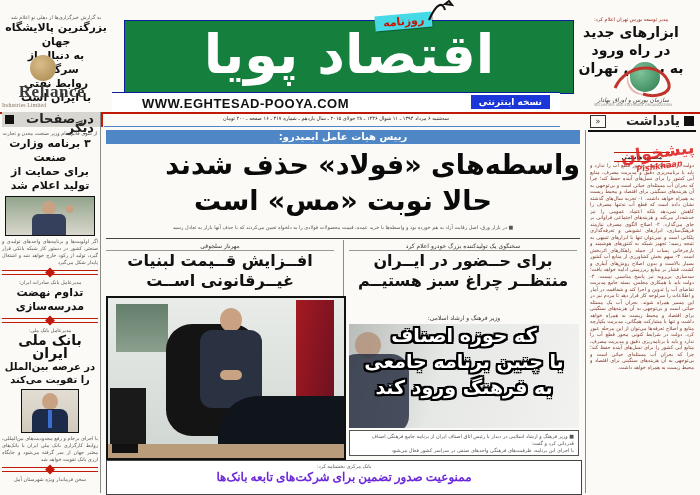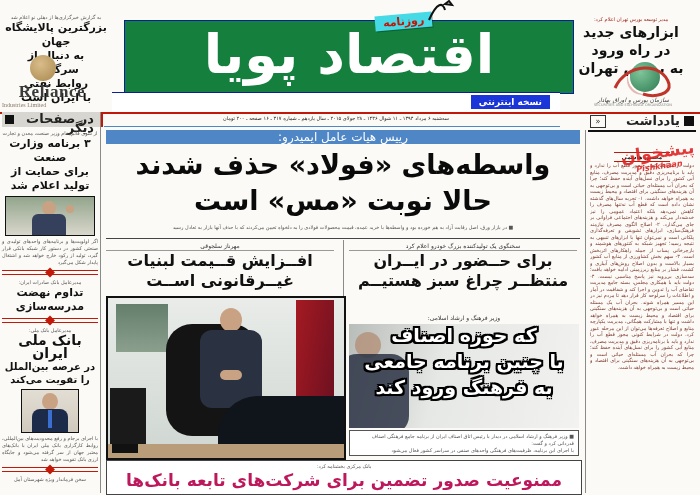--- a/index.html
+++ b/index.html
@@ -15,21 +15,21 @@
   .hl-md{font-size:14px;line-height:18px;font-weight:bold;color:#111;}
   .hl-xl{font-size:27px;line-height:33px;font-weight:bold;color:#0a0a0a;}
   .rule-red{border-top:2px solid #c21807;}
   .rule-thin{border-top:1px solid #444;}
   .masthead{background:#15803d;border:1px solid #0c1f9a;margin-left:12px;}
   .logo-fa{color:#fff;font-weight:bold;font-size:54px;letter-spacing:2px;}
   .sticker{background:#46d9e6;color:#c21807;font-weight:bold;font-size:11px;padding:1px 8px;transform:rotate(-5deg);box-shadow:1px 1px 0 #0004;}
   .urlstrip{background:#fff;border-top:1px solid #0c1f9a;}
   .url{font-family:"Liberation Sans",sans-serif;font-weight:bold;font-size:13px;color:#111;letter-spacing:.5px;direction:ltr;}
   .netlabel{background:#1b36d8;color:#fff;font-size:9px;font-weight:bold;padding:2px 8px;}
-  .bluebar{background:#4f86c6;color:#fff;font-size:12px;font-weight:normal;text-align:center;line-height:14px;}
+  .bluebar{background:#4f86c6;color:#fff;font-size:10px;font-weight:bold;text-align:center;line-height:14px;}
   .outline{color:#fff;font-weight:bold;text-shadow:-2px -2px 0 #000,2px -2px 0 #000,-2px 2px 0 #000,2px 2px 0 #000,0 -2px 0 #000,0 2px 0 #000,-2px 0 0 #000,2px 0 0 #000;}
   .divider{border-top:1px solid #c21807;border-bottom:1px solid #c21807;height:3px;position:relative;}
   .divider::after{content:"";position:absolute;left:50%;top:-2px;width:7px;height:7px;background:#c21807;transform:translateX(-50%) rotate(45deg);}
   .vline{border-right:1px solid #8a8a86;}
   .watermark{color:#e02424;transform:rotate(-8deg);opacity:.9;text-align:center;}
   .notebody{font-size:5px;line-height:6.5px;color:#7c362c;text-align:justify;overflow:hidden;}
   .kickerbar{font-size:6px;color:#333;text-align:center;border-bottom:1px solid #999;padding-bottom:1px;}
   .photoframe{border:2px solid #111;background:#dfe4df;overflow:hidden;}
   .serif{font-family:"Liberation Serif",serif;}
 </style>
@@ -52,20 +52,21 @@
   </div>
 
   <div class="abs masthead" style="left:112px;top:20px;width:448px;height:72px;">
     <div class="abs logo-fa c" style="left:0;top:2px;width:100%;">اقتصاد پویا</div>
   </div>
   <div class="abs sticker" style="left:375px;top:14px;">روزنامه</div>
   <svg class="abs" style="left:425px;top:0;" width="36" height="22">
       <path d="M4 20 C 12 2, 18 2, 20 10 M20 4 l4 -3 l3 4 z" stroke="#111" stroke-width="2" fill="none"></path>
     </svg>
   <div class="abs urlstrip" style="left:112px;top:92px;width:448px;height:20px;">
+    <div class="abs url" style="left:30px;top:3px;">WWW.EGHTESAD-POOYA.COM</div>
     <div class="abs netlabel" style="right:10px;top:2px;">نسخه اینترنتی</div>
   </div>
 
   <div class="abs rtl" style="right:4px;top:16px;width:130px;">
     <div class="t5 c" style="color:#a02018;">مدیر توسعه بورس تهران اعلام کرد:</div>
     <div class="hl-md c">ابزارهای جدید</div>
     <div class="hl-md c">در راه ورود</div>
     <div class="hl-md c">به بورس تهران</div>
   </div>
   <div class="abs" style="right:40px;top:62px;width:30px;height:30px;border-radius:50%;background:radial-gradient(circle at 35% 35%,#7fc49a,#2c7a4e);box-shadow:0 0 0 2px #fff, -3px 3px 0 0 #c0352b55;"></div>
@@ -131,21 +132,21 @@
   </div>
   <div class="abs" style="right:30px;top:152px;width:56px;border-top:1px solid #c21807;border-bottom:1px solid #c21807;padding:1px 0;text-align:center;font-size:5.5px;color:#111;font-weight:bold;">محسن هاشمی</div>
   <div class="abs rtl notebody" style="right:6px;top:162px;width:104px;height:328px;">دولت در شرایط کنونی مجوز قطع آب را ندارد و باید با برنامه‌ریزی دقیق و مدیریت مصرف، منابع آبی کشور را برای نسل‌های آینده حفظ کند؛ چرا که بحران آب مسئله‌ای حیاتی است و بی‌توجهی به آن هزینه‌های سنگینی برای اقتصاد و محیط زیست به همراه خواهد داشت. ۱- تجربه سال‌های گذشته نشان داده است که قطع آب نه‌تنها مصرف را کاهش نمی‌دهد بلکه اعتماد عمومی را نیز خدشه‌دار می‌کند و هزینه‌های اجتماعی فراوانی بر جای می‌گذارد. ۲- اصلاح الگوی مصرف نیازمند فرهنگ‌سازی، ابزارهای تشویقی و تعرفه‌گذاری پلکانی است و نمی‌توان تنها با ابزارهای تنبیهی به نتیجه رسید؛ تجهیز شبکه به کنتورهای هوشمند و بازچرخانی پساب از جمله راهکارهای اثربخش است. ۳- سهم بخش کشاورزی از منابع آب کشور بسیار بالاست و بدون اصلاح روش‌های آبیاری و کشت، فشار بر منابع زیرزمینی ادامه خواهد یافت؛ سدسازی بی‌رویه نیز پاسخ مناسبی نیست. ۴- دولت باید با همکاری مجلس، بسته جامع مدیریت تقاضای آب را تدوین و اجرا کند و شفافیت در آمار و اطلاعات را سرلوحه کار قرار دهد تا مردم نیز در این مسیر همراه شوند. بحران آب یک مسئله حیاتی است و بی‌توجهی به آن هزینه‌های سنگینی برای اقتصاد و محیط زیست به همراه خواهد داشت و تنها با مشارکت همگانی، مدیریت یکپارچه منابع و اصلاح تعرفه‌ها می‌توان از این مرحله عبور کرد. دولت در شرایط کنونی مجوز قطع آب را ندارد و باید با برنامه‌ریزی دقیق و مدیریت مصرف، منابع آبی کشور را برای نسل‌های آینده حفظ کند؛ چرا که بحران آب مسئله‌ای حیاتی است و بی‌توجهی به آن هزینه‌های سنگینی برای اقتصاد و محیط زیست به همراه خواهد داشت.</div>
 
   <div class="abs watermark" style="right:-6px;top:142px;width:96px;">
     <div class="b" style="font-size:17px;">پیشخوان</div>
     <div class="b" style="font-size:8px;font-style:italic;direction:ltr;">Pishkhaan</div>
   </div>
 
   <div class="abs bluebar" style="left:106px;top:130px;width:474px;height:14px;">رییس هیات عامل ایمیدرو:</div>
-  <div class="abs rtl hl-xl c" style="left:106px;top:148px;width:474px;">واسطه‌های «فولاد» حذف شدند</div>
+  <div class="abs rtl hl-xl c" style="left:106px;top:148px;width:474px;text-align:right;">واسطه‌های «فولاد» حذف شدند</div>
   <div class="abs rtl hl-xl c" style="left:106px;top:184px;width:474px;">حالا نوبت «مس» است</div>
   <div class="abs rtl t5 c" style="left:116px;top:224px;width:454px;">■ در بازار ورق، اصل رقابت آزاد به هم خورده بود و واسطه‌ها با خرید عمده، قیمت محصولات فولادی را به دلخواه تعیین می‌کردند که با حذف آنها بازار به تعادل رسید</div>
 
   <div class="abs rule-thin" style="left:106px;top:238px;width:474px;"></div>
   <div class="abs vline" style="left:343px;top:240px;height:72px;"></div>
 
   <div class="abs rtl" style="left:349px;top:242px;width:228px;">
     <div class="kickerbar">سخنگوی یک تولیدکننده بزرگ خودرو اعلام کرد</div>
     <div class="hl-md c" style="font-size:16px;line-height:20px;">برای حــضور در ایــران</div>
     <div class="hl-md c" style="font-size:16px;line-height:20px;">منتظــر چراغ سبز هستیــم</div>
@@ -183,16 +184,16 @@
     <div>با چنین برنامه جامعی</div>
     <div>به فرهنگ ورود کند</div>
   </div>
   <div class="abs rtl" style="left:349px;top:430px;width:230px;height:26px;border:1px solid #555;background:#fff;padding:2px 4px;box-sizing:border-box;">
     <div class="t5">■ وزیر فرهنگ و ارشاد اسلامی در دیدار با رئیس اتاق اصناف ایران از برنامه جامع فرهنگی اصناف قدردانی کرد و گفت:</div>
     <div class="t5">با اجرای این برنامه، ظرفیت‌های فرهنگی واحدهای صنفی در سراسر کشور فعال می‌شود</div>
   </div>
 
   <div class="abs" style="left:106px;top:460px;width:474px;height:33px;border:1px solid #444;background:#fff;">
     <div class="t5 c" style="margin-top:2px;">بانک مرکزی بخشنامه کرد:</div>
-    <div class="rtl c b" style="font-size:17px;color:#be185d;">ممنوعیت صدور تضمین برای شرکت‌های تابعه بانک‌ها</div>
+    <div class="rtl c b" style="font-size:12px;color:#6d28d9;font-family:Liberation Serif, serif;">ممنوعیت صدور تضمین برای شرکت‌های تابعه بانک‌ها</div>
   </div>
 
 </div>
 
 </body></html>

